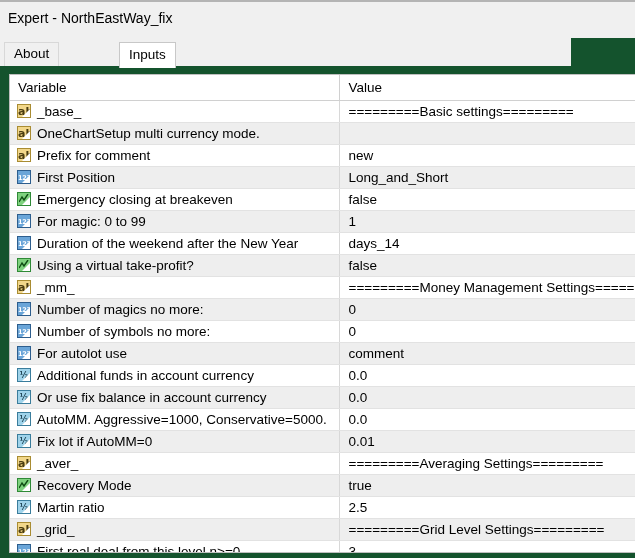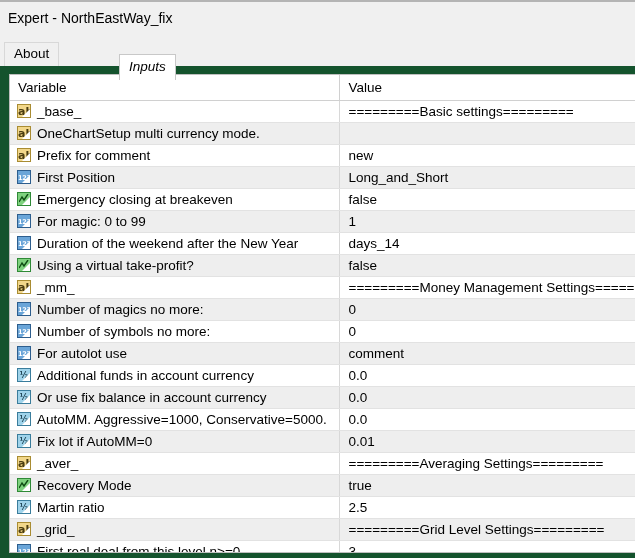--- a/index.html
+++ b/index.html
@@ -31,44 +31,43 @@
     left: 8px; top: 8px;
     font-size: 14px;
     color: #000000;
     white-space: nowrap;
   }
 
   
   .tabstrip {
     position: absolute;
     left: 0; top: 38px;
-    width: 635px; height: 28px;
+    width: 571px; height: 28px;
     background: #f0f0f0;
   }
   .tab {
     position: absolute;
     top: 4px;
     height: 24px;
     padding: 3px 9px 0 9px;
     font-size: 13.5px;
     color: #000000;
     background: #f0f0f0;
     border: 1px solid #d8d8d8;
     border-bottom: none;
     white-space: nowrap;
     cursor: default;
   }
   .tab.selected {
     background: #ffffff;
     border-color: #c8c8c8;
-    top: 16px;
+    top: 4px;
     height: 26px;
     padding-top: 4px;
     z-index: 3;
-    font-style: italic;
   }
   #tab-about   { left: 4px; }
   #tab-common  { left: 55px; }
   #tab-inputs  { left: 119px; }
 
   
   .panel {
     position: absolute;
     left: 9px; top: 74px;
     width: 626px; height: 479px;

